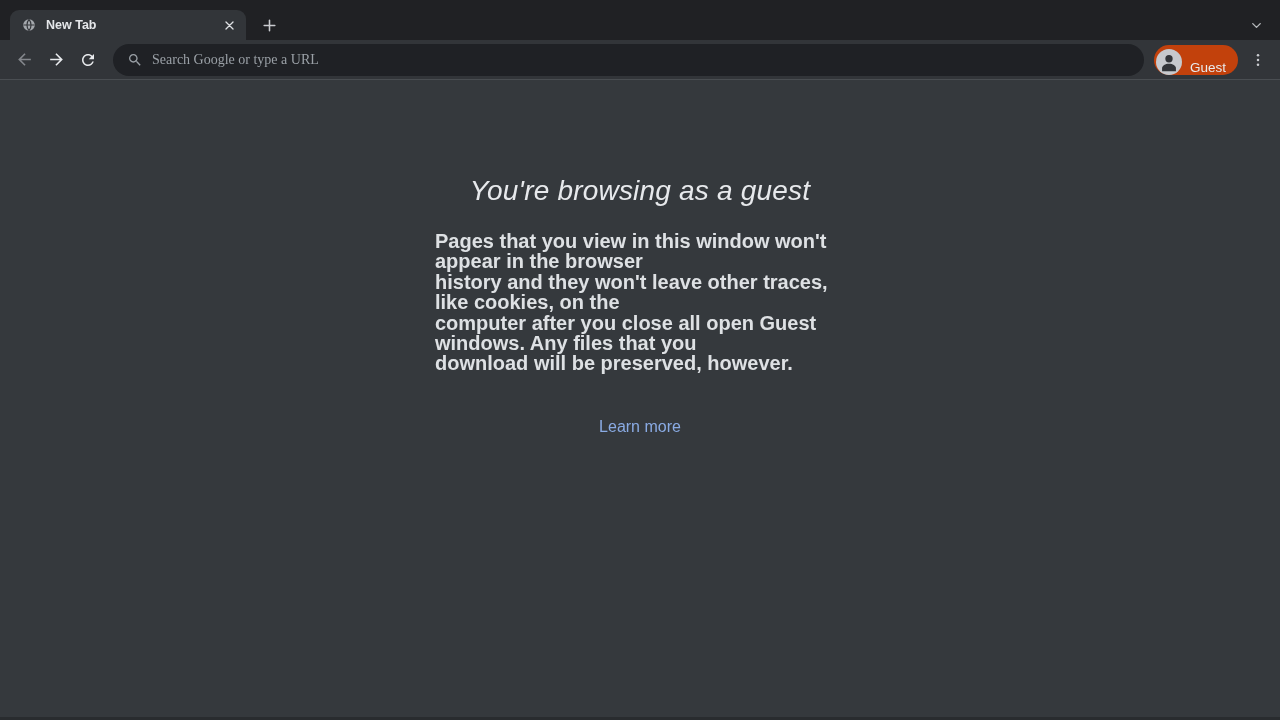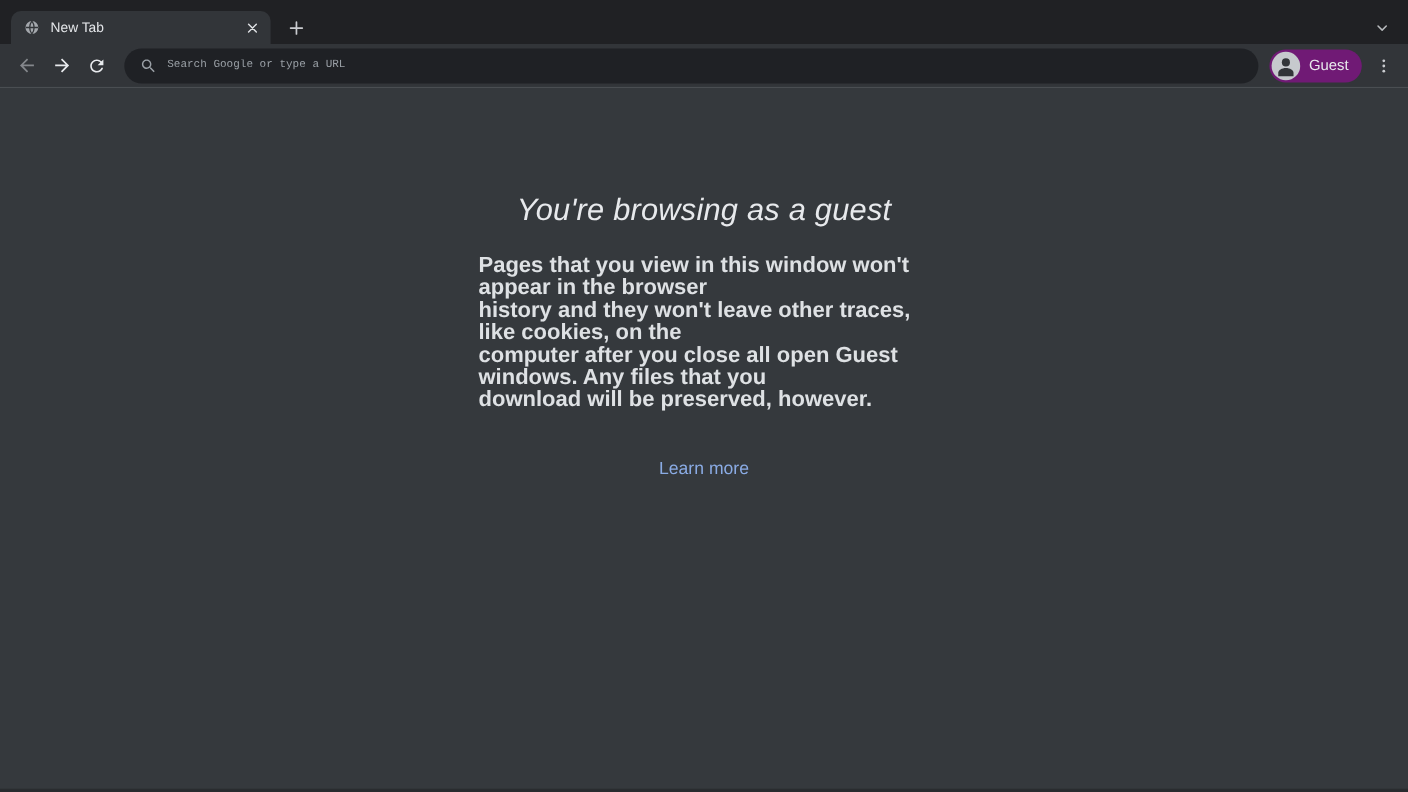--- a/index.html
+++ b/index.html
@@ -30,20 +30,21 @@
     padding: 0 8px 0 12px;
   }
   .tab-favicon { display: flex; width: 14px; height: 14px; flex: 0 0 auto; }
   .tab-title {
     margin-left: 10px;
     font-size: 12.5px;
     color: #e4e6e9;
     flex: 1 1 auto;
     white-space: nowrap;
     overflow: hidden;
+    font-weight: bold;
   }
   .icon-btn {
     background: transparent;
     border: none;
     display: flex;
     align-items: center;
     justify-content: center;
     cursor: pointer;
     padding: 0;
   }
@@ -83,33 +84,33 @@
     display: flex;
     align-items: center;
     padding: 0 14px;
   }
   .omnibox .search-glyph { display: flex; margin-right: 9px; flex: 0 0 auto; }
   .omnibox input {
     flex: 1 1 auto;
     background: transparent;
     border: none;
     outline: none;
-    font-family: Liberation Mono, monospace;
-    font-size: 10px;
+    font-family: Liberation Serif, serif;
+    font-size: 14px;
     color: #e8eaed;
   }
   .omnibox input::placeholder { color: #9aa0a6; opacity: 1; }
   .guest-pill {
     flex: 0 0 auto;
     height: 30px;
     border: none;
     border-radius: 15px;
-    background: #701a75;
-    display: flex;
-    align-items: center;
+    background: #c2410c;
+    display: flex;
+    align-items: flex-end;
     padding: 0 12px 0 2px;
     cursor: pointer;
   }
   .avatar {
     width: 26px;
     height: 26px;
     border-radius: 50%;
     background: #c6c9cd;
     overflow: hidden;
     display: flex;

